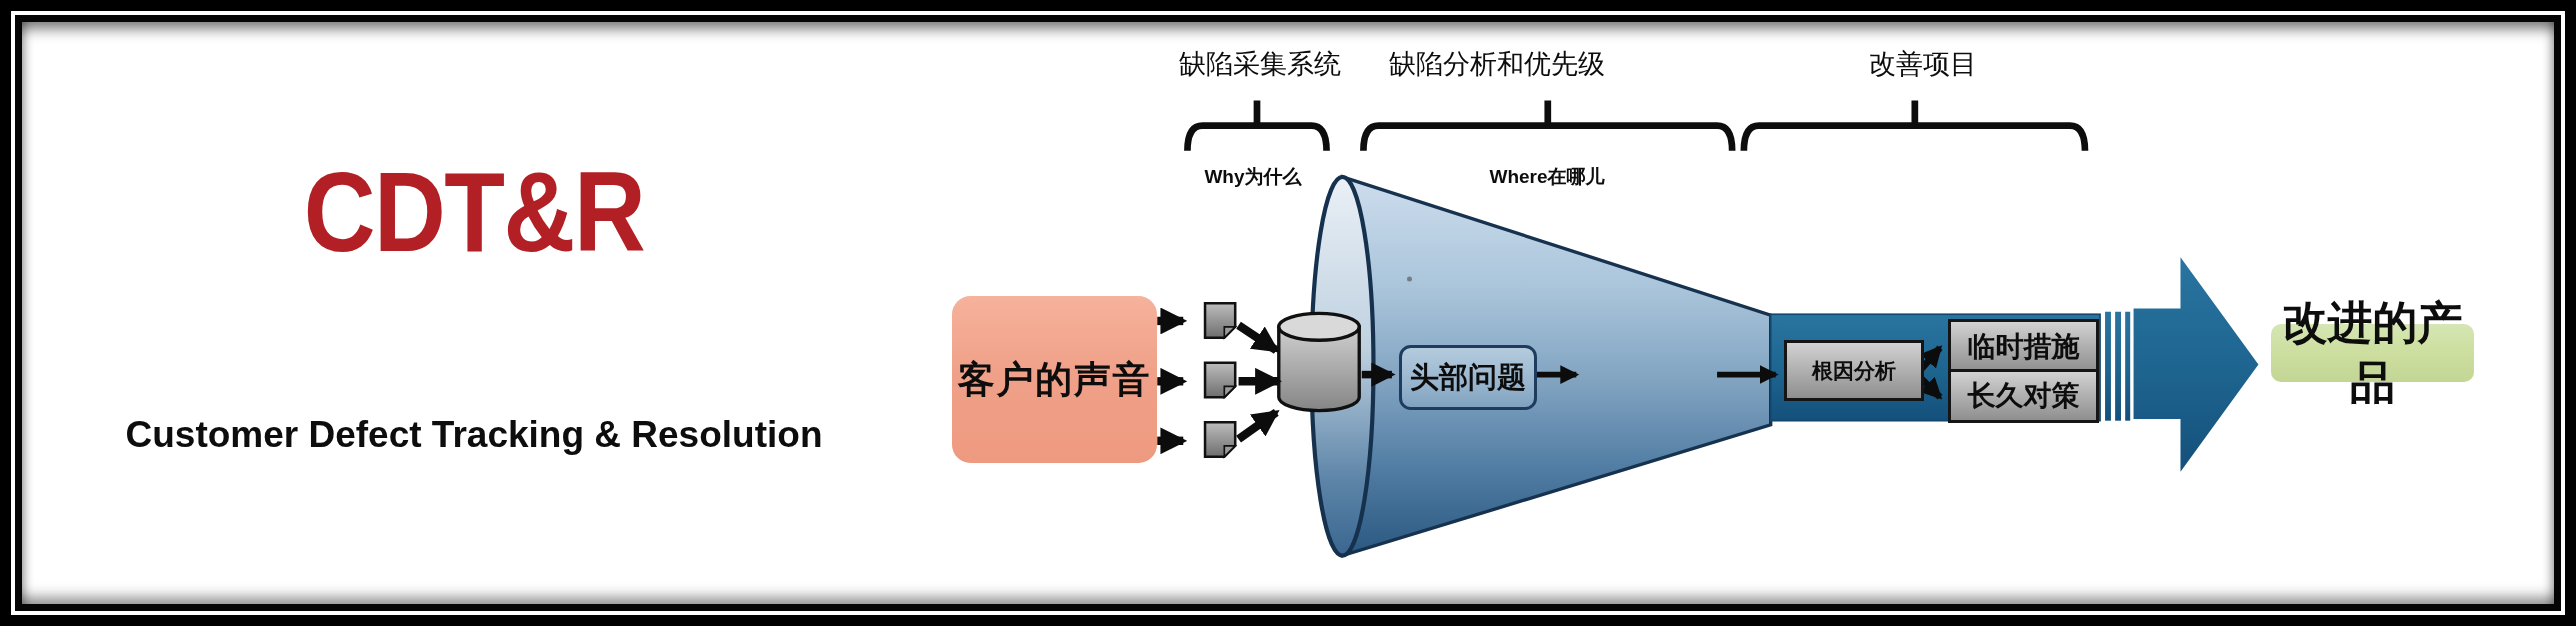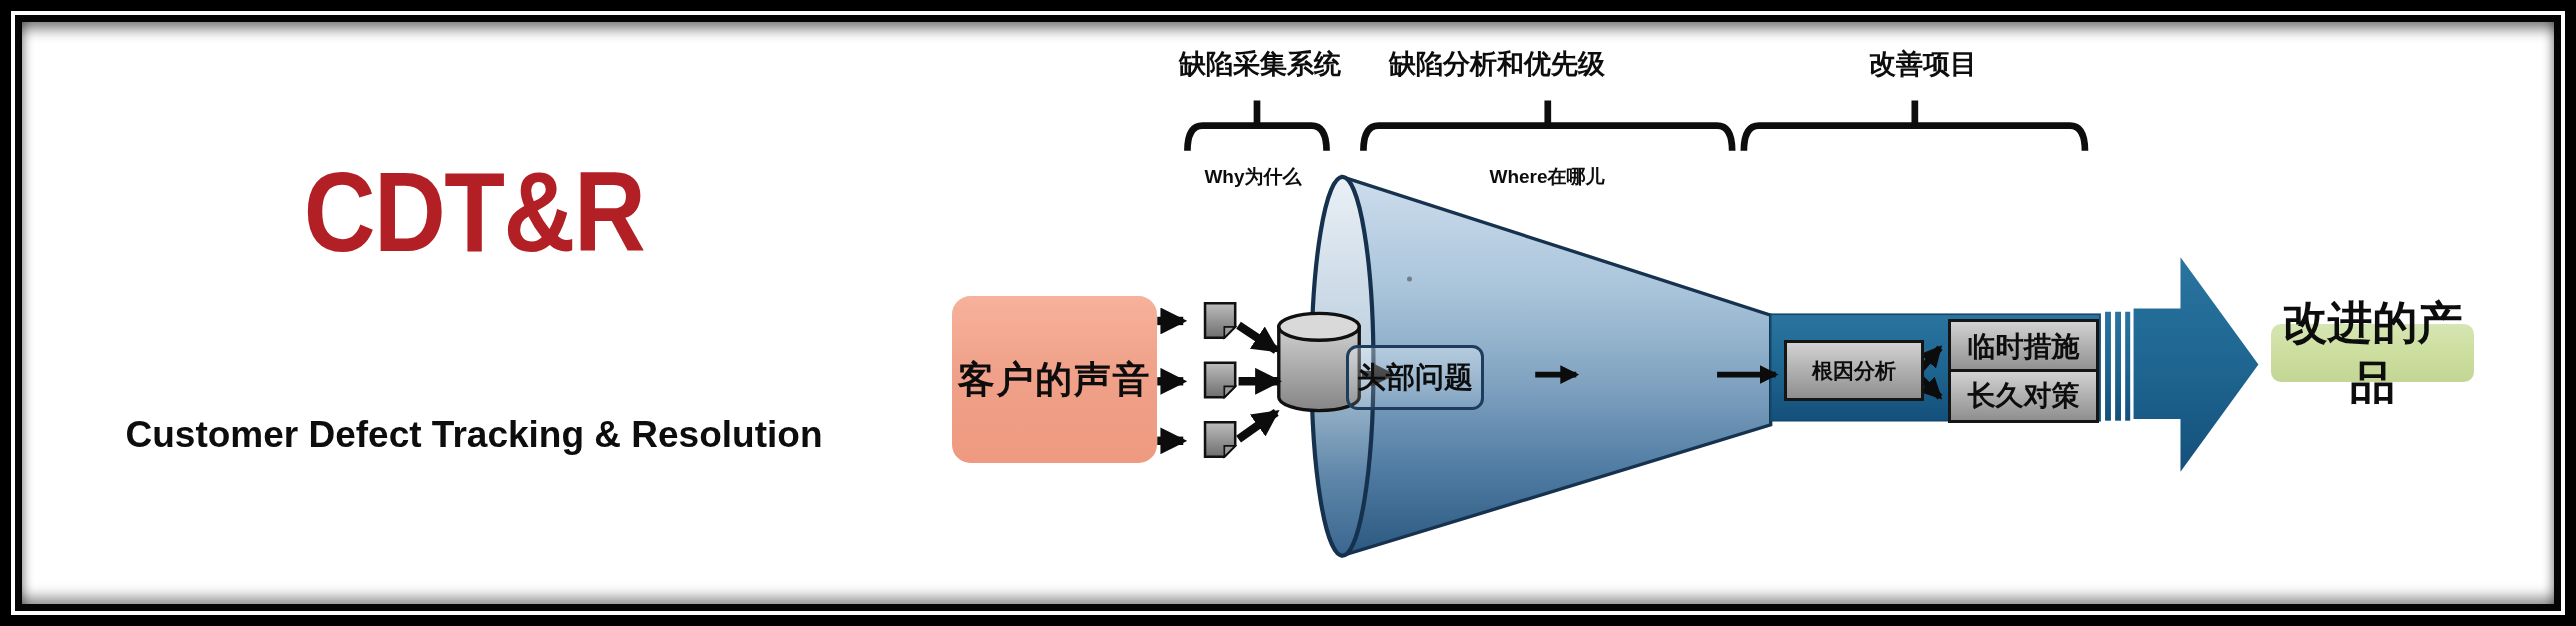--- a/index.html
+++ b/index.html
@@ -15,36 +15,36 @@
                inset -11.7px 0 10px -8.4px rgba(0,0,0,.30);}
   .canvas{position:absolute;inset:0;}
   .abs{position:absolute;display:flex;align-items:center;justify-content:center;text-align:center;}
   .ink{color:#0d0d0d;}
   
   .acronym{left:38px;top:149px;width:872px;height:126px;font-size:113px;font-weight:700;
            color:#b22025;transform:scaleX(.88);letter-spacing:-1.7px;}
   .title-zh{left:38px;top:309px;width:872px;height:84px;font-size:65px;font-weight:700;letter-spacing:2.5px;}
   .title-en{left:38px;top:408px;width:872px;height:54px;font-size:37px;font-weight:700;}
   
-  .stage-label{height:37px;font-size:27px;font-weight:700;}
+  .stage-label{height:37px;font-size:27px;font-weight:400;}
   .stage-q{height:27px;font-size:19px;font-weight:700;}
   .sl0{left:1126px;top:45px;width:268px;}
   .sl1{left:1363px;top:45px;width:268px;}
   .sl2{left:1789px;top:45px;width:268px;}
   .sq0{left:1127px;top:163px;width:252px;}
   .sq1{left:1421px;top:163px;width:252px;}
   .sq2{left:1793px;top:163px;width:252px;}
   
   .voice-box{left:952px;top:296px;width:205px;height:167px;border-radius:18.4px;
     background:linear-gradient(180deg,#f6b29c 0%,#f0a189 45%,#ee9a80 100%);
     font-size:37px;font-weight:700;letter-spacing:1.7px;}
   .funnel-node{border:3.4px solid #1d3c5e;border-radius:11.7px;
     background:linear-gradient(180deg,rgba(240,247,252,.38),rgba(220,233,243,.12));
     font-size:29px;font-weight:700;}
-  .fn1{left:1346px;top:345px;width:132px;height:59px;}
+  .fn1{left:1399px;top:345px;width:132px;height:59px;}
   .fn2{left:1584px;top:345px;width:129px;height:59px;}
   .gray-box{border:3.4px solid #151515;
     background:linear-gradient(180deg,#d2d2d2 0%,#b3b3b3 45%,#8f8f8f 100%);
     font-weight:700;}
   .gb-root{left:1784px;top:340px;width:134px;height:55px;font-size:21px;}
   .gb-temp{left:1948px;top:319px;width:145px;height:49px;font-size:28px;}
   .gb-perm{left:1948px;top:369px;width:145px;height:48px;font-size:28px;}
   .product-box{left:2271px;top:324px;width:203px;height:58px;border-radius:10px;
     background:linear-gradient(180deg,#d6e6b4 0%,#cdde9f 50%,#c3d694 100%);
     font-size:45px;font-weight:700;}

